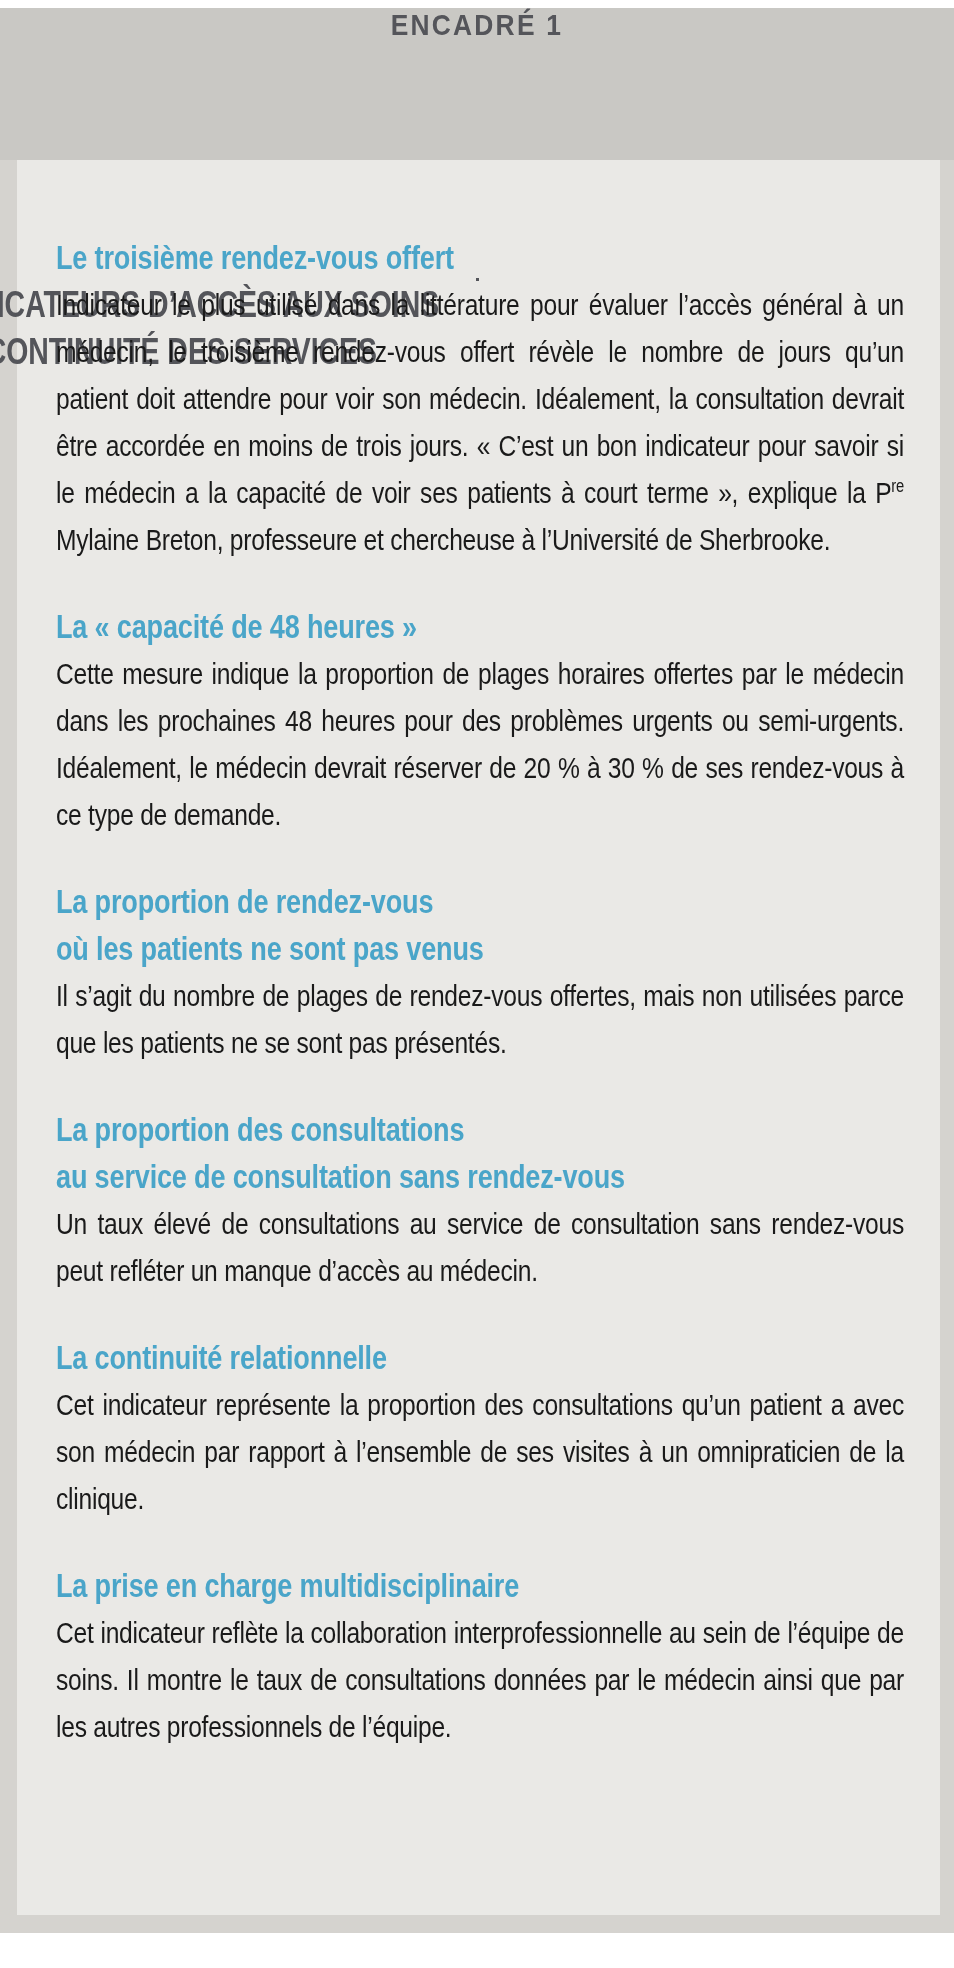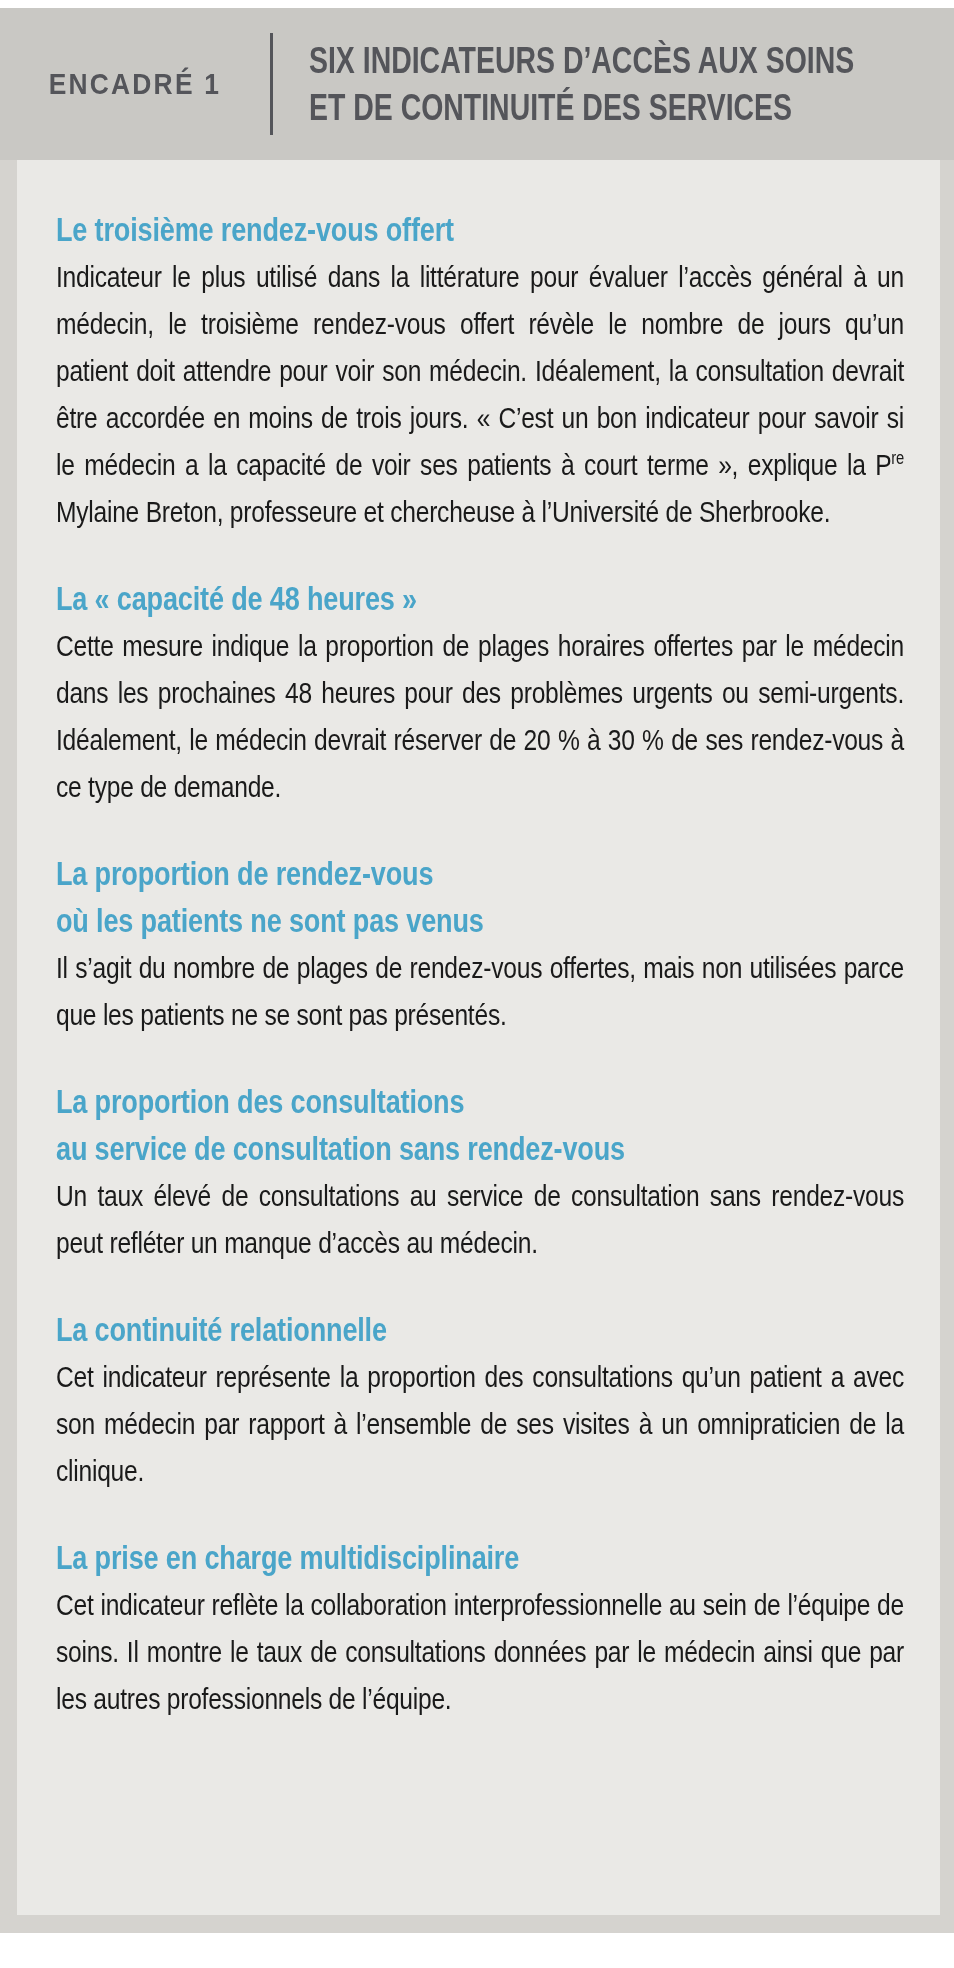--- a/index.html
+++ b/index.html
@@ -25,21 +25,21 @@
   .frame {
     width: 954px;
     background: var(--frame_bg);
     padding-bottom: 18px;
   }
   .encadre-header {
     width: 954px;
     height: 152px;
     background: var(--header_bg);
     display: flex;
-    flex-direction: row;
+    flex-direction: column;
     align-items: center;
   }
   .encadre-label-wrap {
     width: 270px;
     flex: 0 0 270px;
     text-align: center;
   }
   .encadre-label {
     display: inline-block;
     font-size: 30px;
@@ -63,21 +63,21 @@
     font-weight: bold;
     line-height: 47px;
     transform: scaleX(0.79);
     transform-origin: left center;
     width: 126%;
     white-space: nowrap;
   }
   .content-box {
     margin: 0 14px 0 17px;
     background: var(--box_bg);
-    padding: 46px 36px 30px 39px;
+    padding: 74px 36px 30px 39px;
     min-height: 1755px;
   }
   .condense {
     transform: scaleX(0.82);
     transform-origin: left top;
     width: 121.95%;
   }
   .section { margin-top: 40px; }
   .section:first-child { margin-top: 0; }
   .sec-heading {

